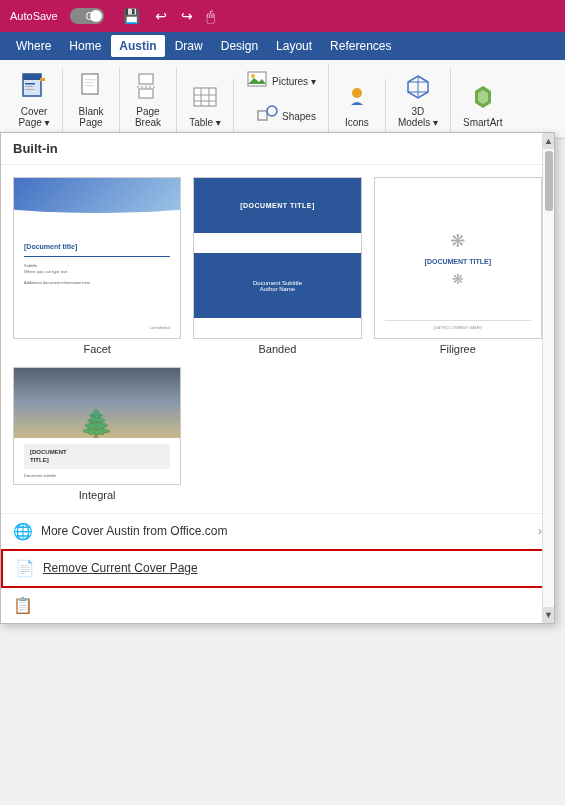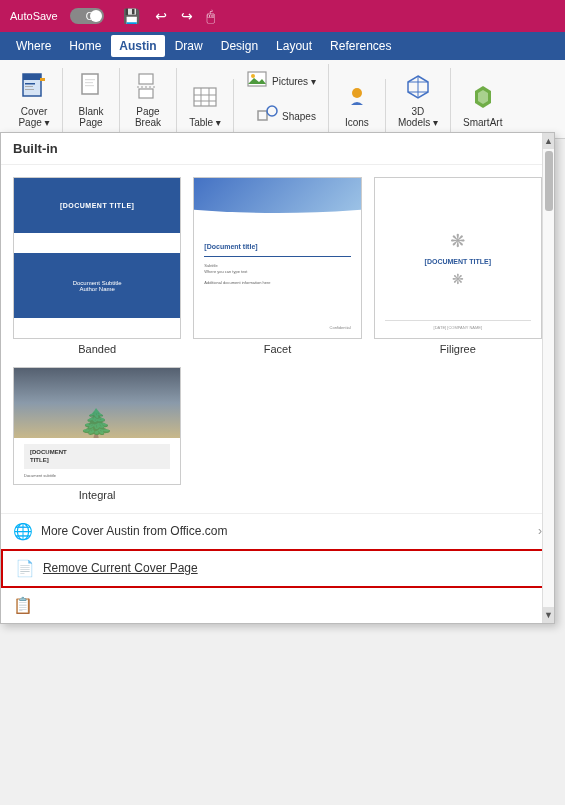--- a/index.html
+++ b/index.html
@@ -640,43 +640,43 @@
 </div>
 
 <div class="dropdown-panel">
   <div class="panel-header">Built-in</div>
 
   <div class="panel-body">
     <div class="cover-grid">
 
 
       <div class="cover-item">
-        <div class="cover-thumb thumb-banded">
-          <div class="banded-top">
-            <span class="banded-top-text">[DOCUMENT TITLE]</span>
-          </div>
-          <div class="banded-middle">
-            <span class="banded-middle-text">Document Subtitle<br>Author Name</span>
-          </div>
-        </div>
-        <span class="cover-label">Banded</span>
-      </div>
-
-      <div class="cover-item">
         <div class="cover-thumb thumb-facet">
           <div class="facet-wave"></div>
           <div class="facet-content">
             <div class="facet-title">[Document title]</div>
             <div class="facet-divider"></div>
             <div class="facet-sub">Subtitle<br>Where you can type text</div>
             <div class="facet-sub" style="margin-top:6px;">Additional document information here</div>
           </div>
           <div class="facet-footer">Confidential</div>
         </div>
         <span class="cover-label">Facet</span>
+      </div>
+
+      <div class="cover-item">
+        <div class="cover-thumb thumb-banded">
+          <div class="banded-top">
+            <span class="banded-top-text">[DOCUMENT TITLE]</span>
+          </div>
+          <div class="banded-middle">
+            <span class="banded-middle-text">Document Subtitle<br>Author Name</span>
+          </div>
+        </div>
+        <span class="cover-label">Banded</span>
       </div>
 
       <div class="cover-item">
         <div class="cover-thumb thumb-filigree">
           <div class="filigree-ornament">❋</div>
           <div class="filigree-title">[DOCUMENT TITLE]</div>
           <div class="filigree-ornament2">❋</div>
           <div class="filigree-bottom">
             <div class="filigree-line"></div>
             <div class="filigree-footer-text">[DATE] [COMPANY NAME]</div>

